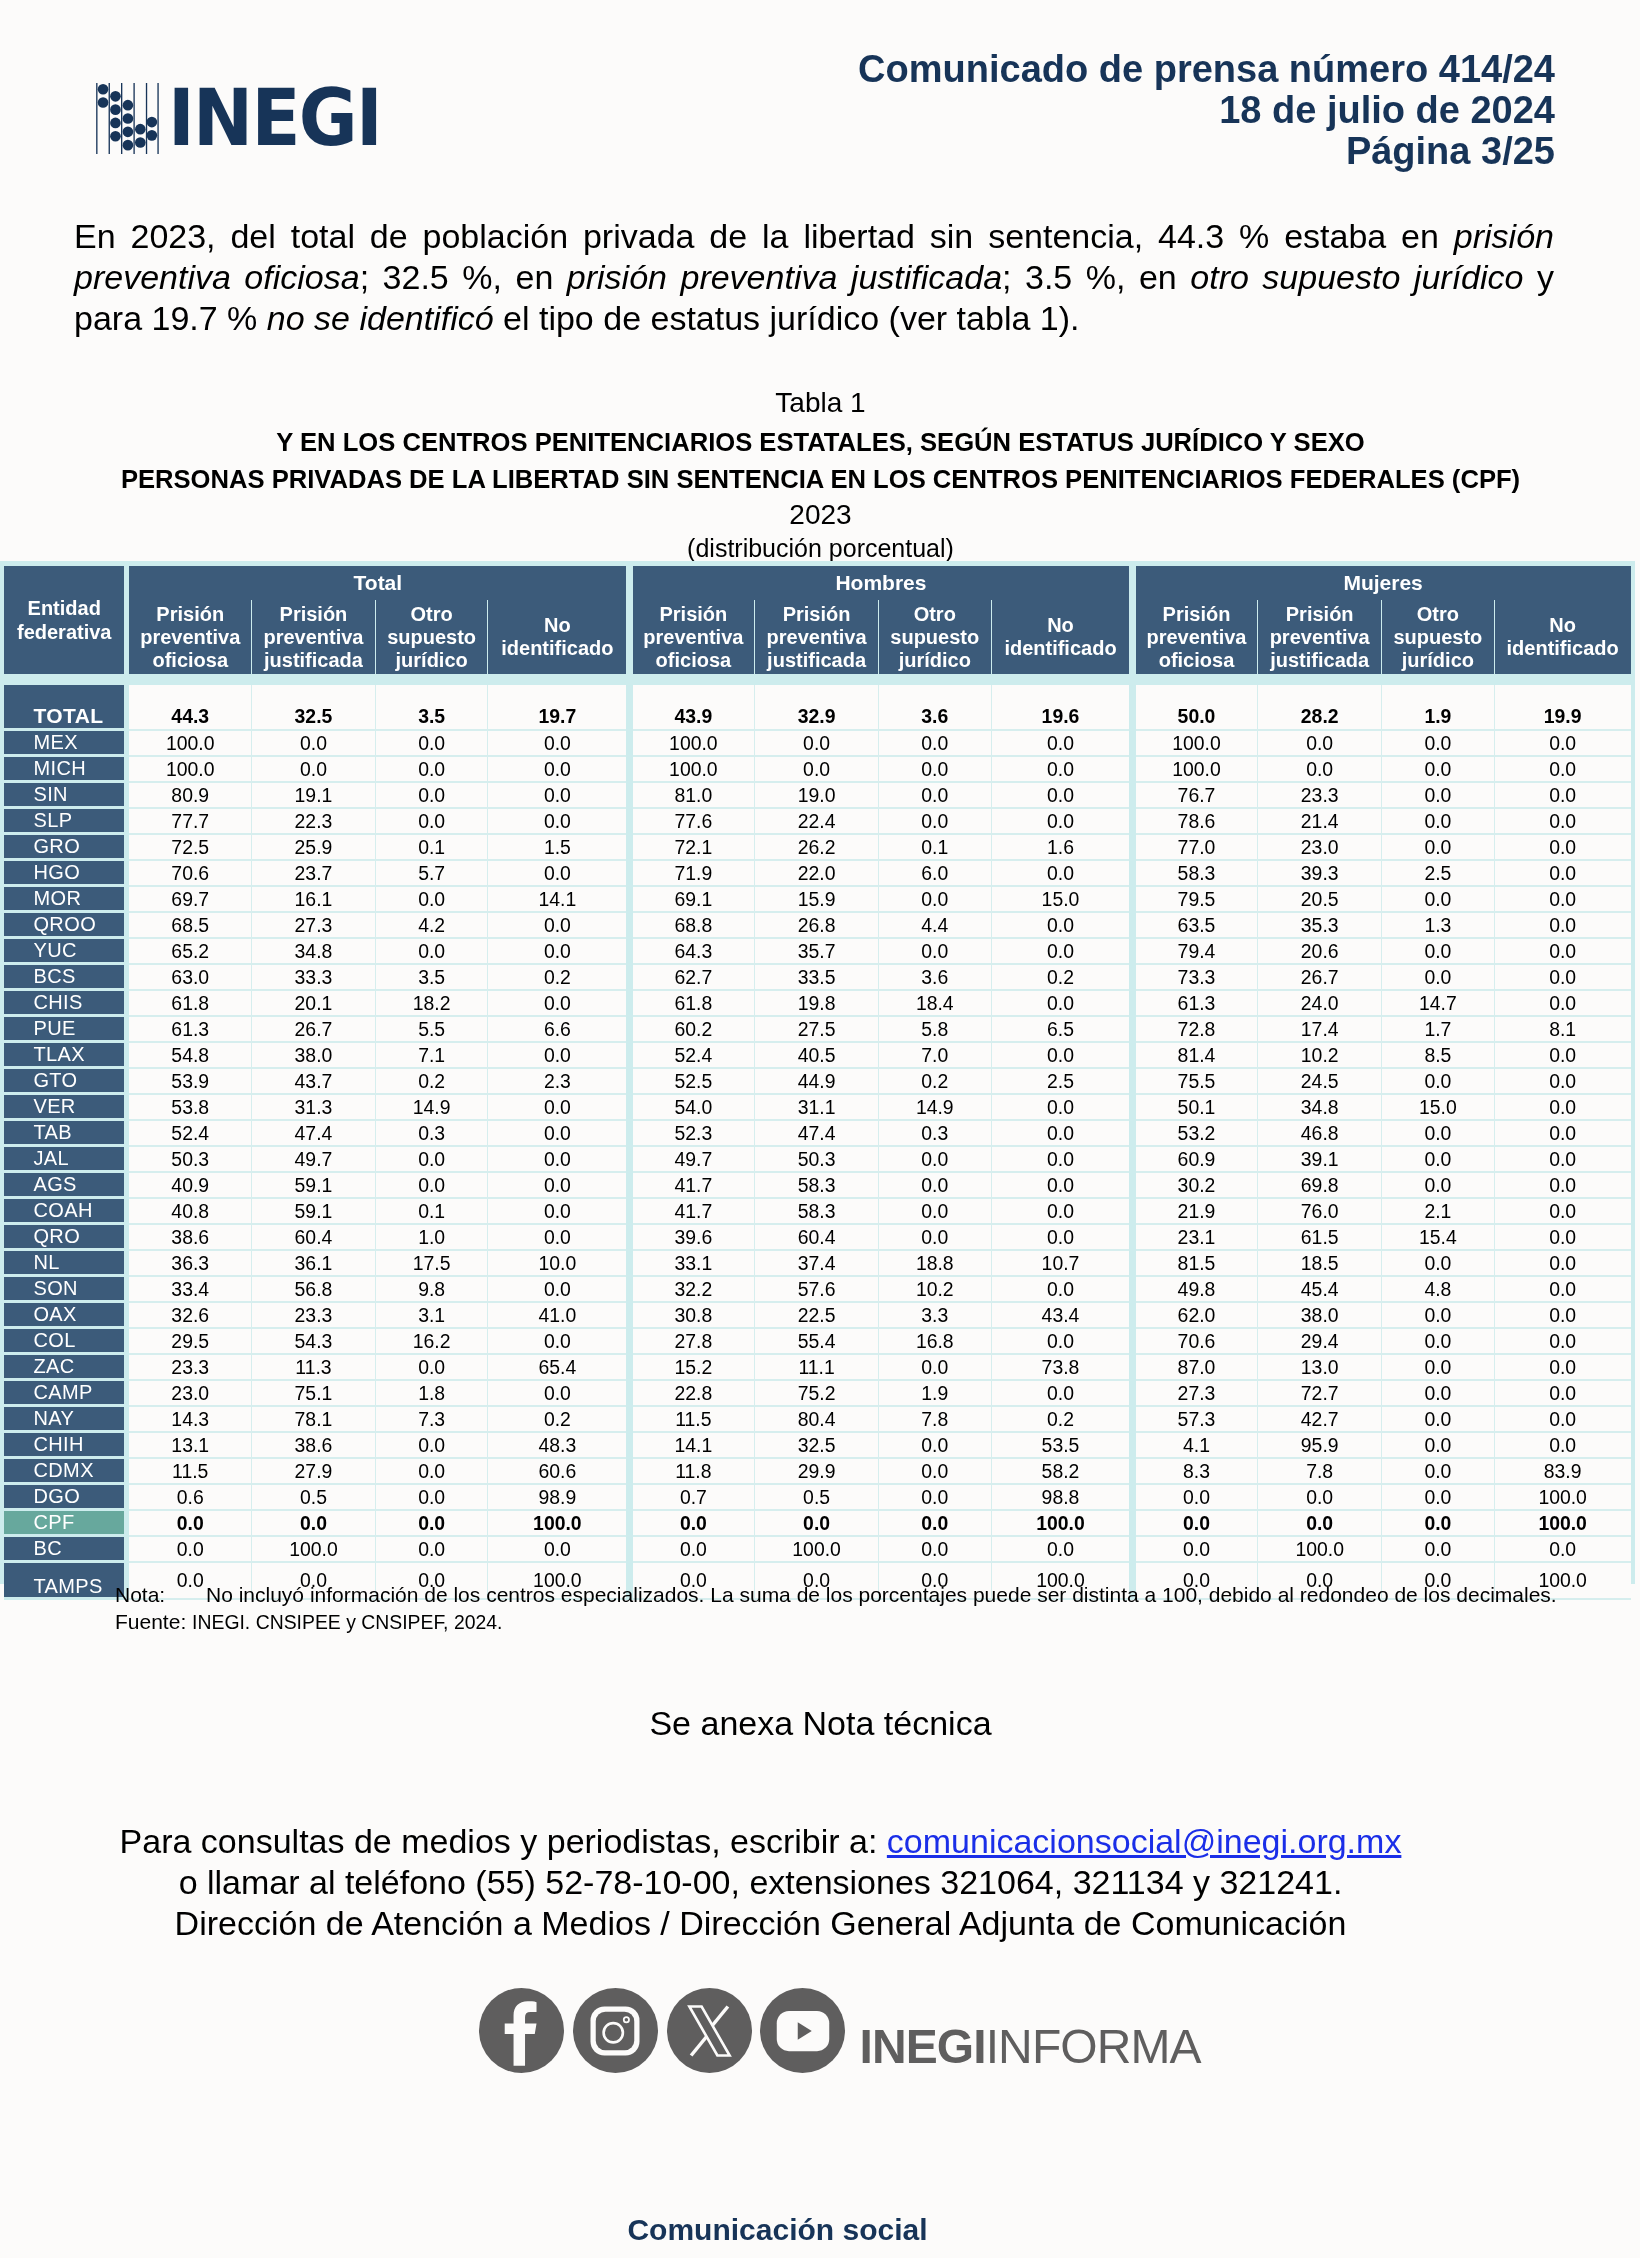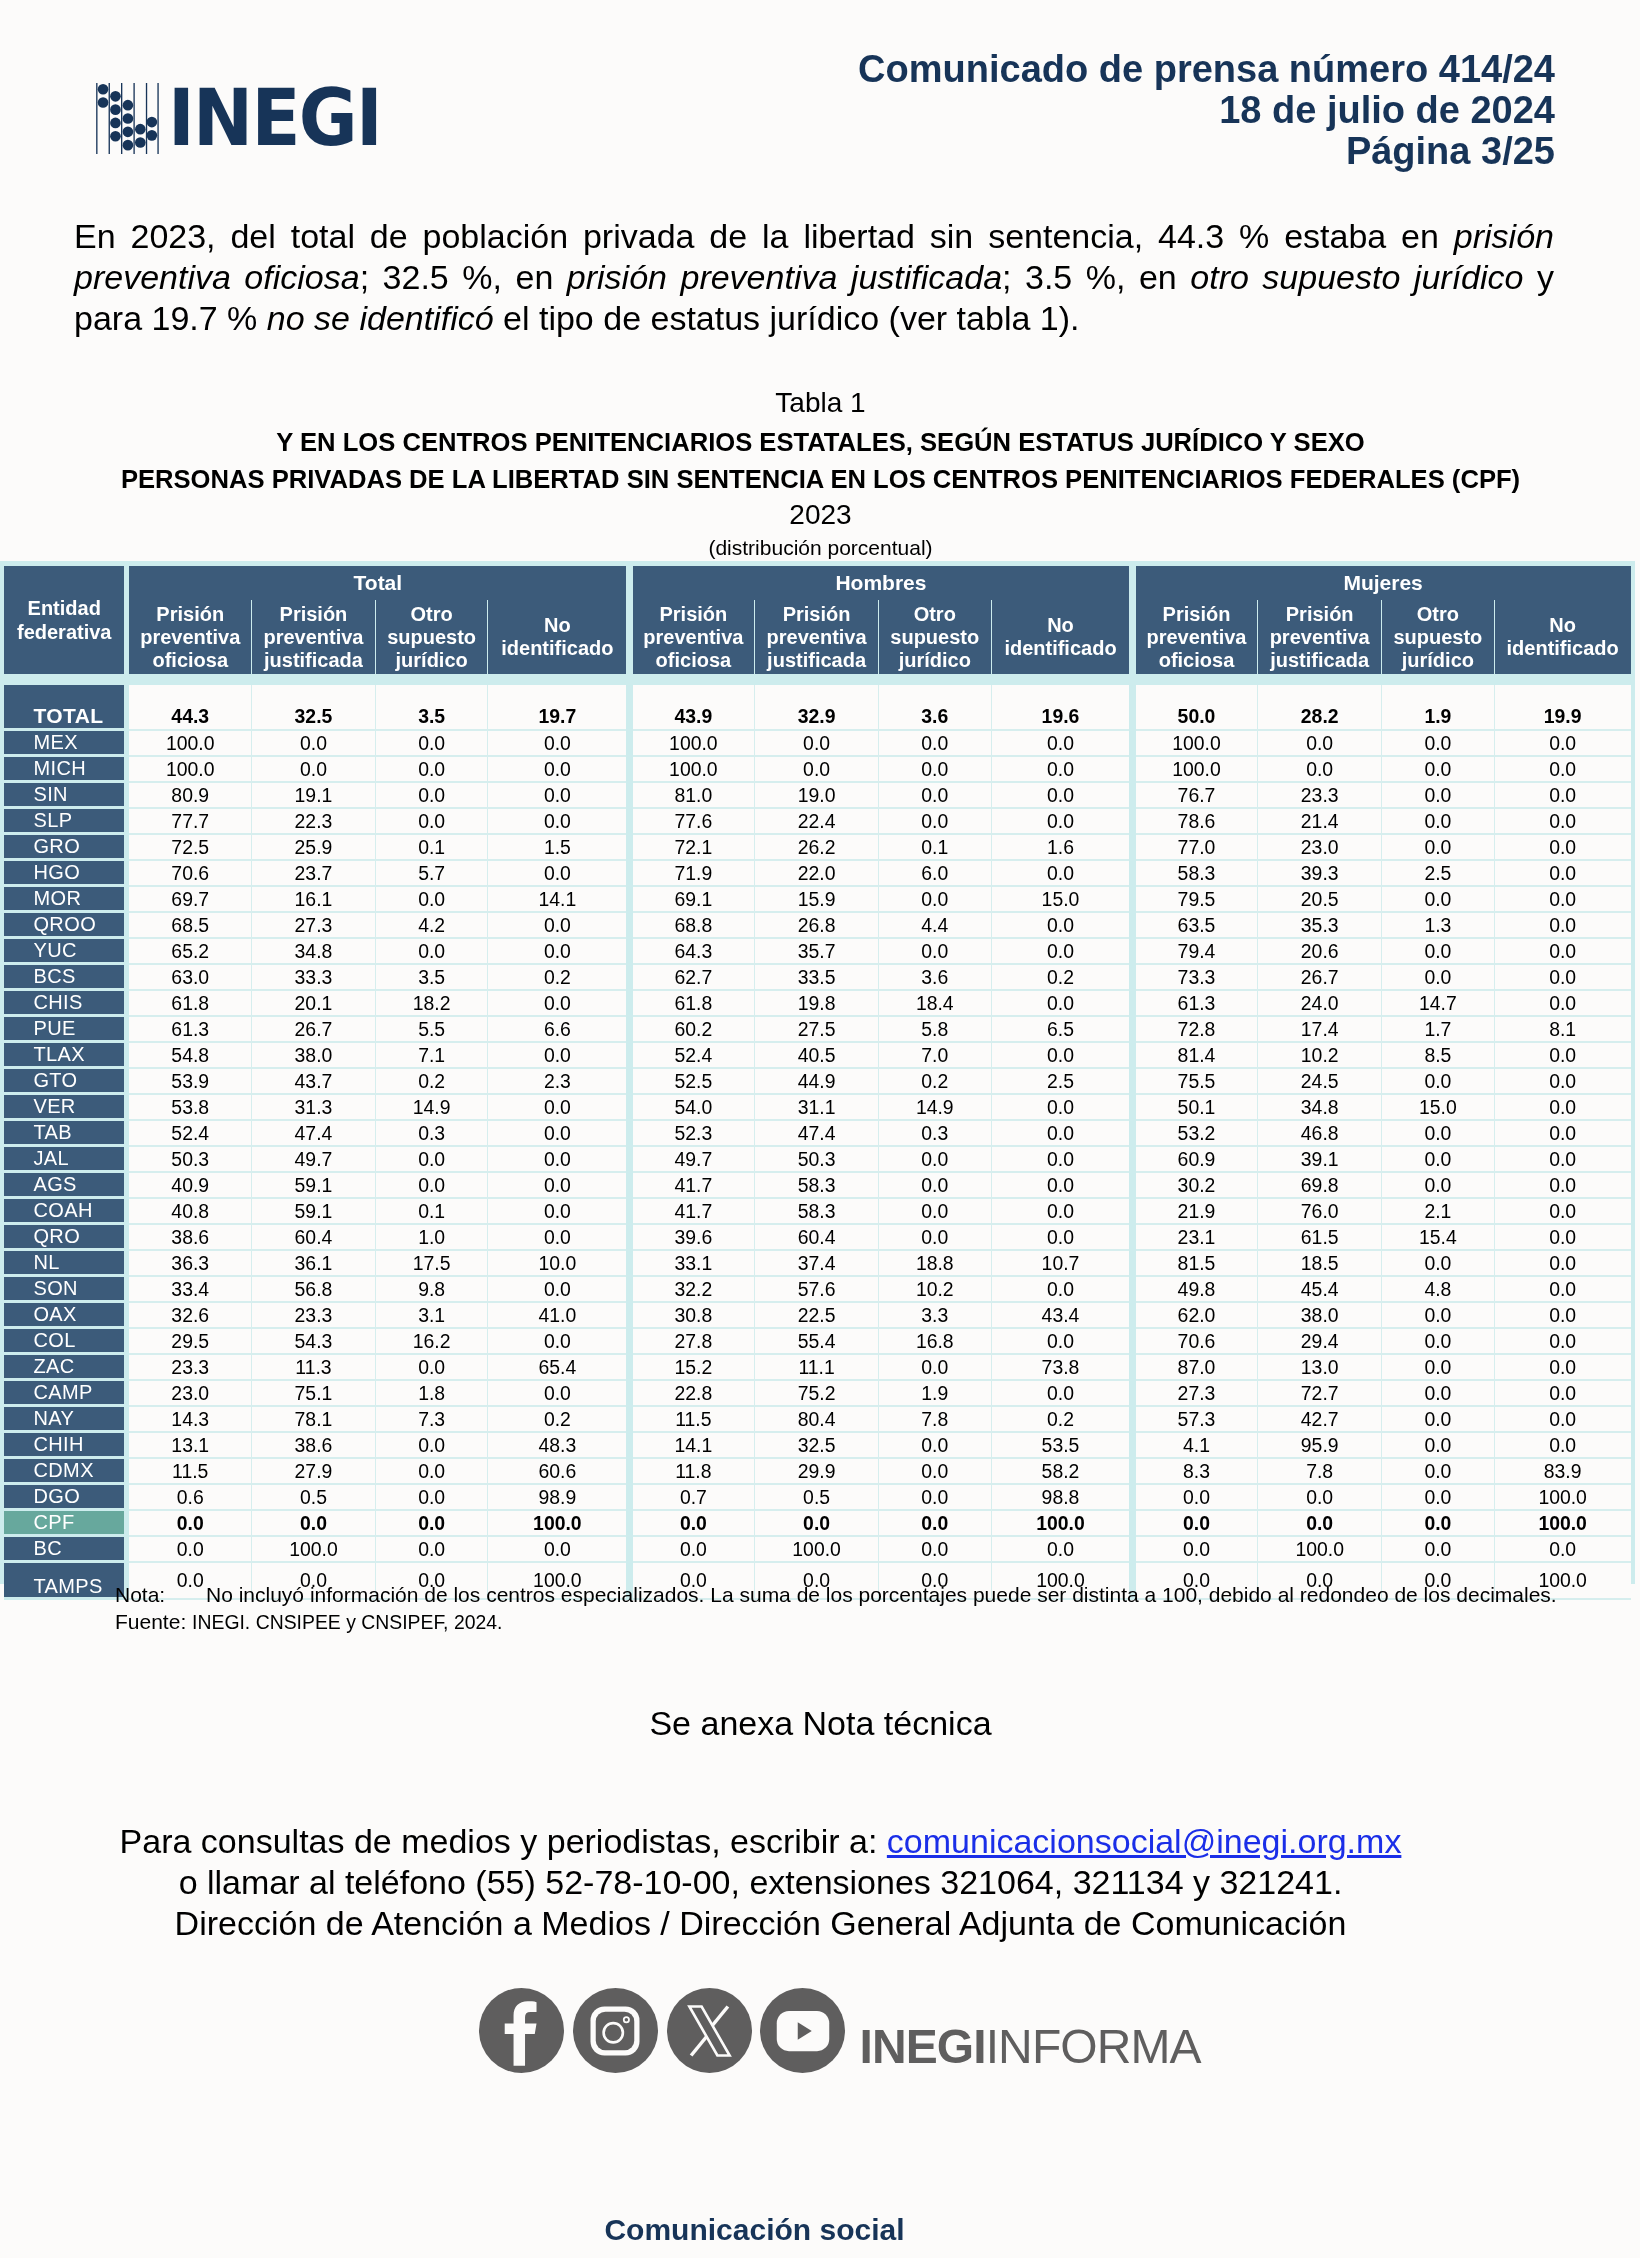--- a/index.html
+++ b/index.html
@@ -19,21 +19,21 @@
     }
     .intro {
       position: absolute; left: 74px; width: 1480px; top: 216px; font-size: 34px; line-height: 41px;
       text-align: justify;
     }
     .intro i { font-style: italic; }
     .tcaption { position: absolute; left: 53px; width: 1535px; top: 382px; text-align: center; }
     .tcaption .tnum { font-size: 28px; line-height: 42px; }
     .tcaption .ttitle { font-size: 25.6px; font-weight: bold; line-height: 37px; }
     .tcaption .tyear { font-size: 28px; line-height: 34px; }
-    .tcaption .tunit { font-size: 21px; line-height: 32px; }
+    .tcaption .tunit { font-size: 25px; line-height: 32px; }
 
     .table-wrap {
       position: absolute; left: 0; top: 561px; width: 1635px; height: 1023px;
       background: #cdeced; box-sizing: border-box; padding: 5.3px 4.4px 7px 4.4px;
     }
     table { border-collapse: separate; border-spacing: 0; width: 100%; table-layout: fixed; }
     th, td { padding: 0; text-align: center; }
     .hdr { background: #3c5b7a; color: #fff; font-weight: bold; font-size: 20px; }
     .grp { height: 34px; font-size: 21px; }
     .sub { height: 74px; line-height: 23px; font-size: 20px; }
@@ -63,21 +63,21 @@
     .anexa { position: absolute; left: 0; width: 1641px; top: 1704px; text-align: center; font-size: 34px; }
     .contact { position: absolute; left: 0; width: 1521px; top: 1821px; text-align: center; font-size: 34px; line-height: 41px; }
     .contact a { color: #1a2ee8; text-decoration: underline; }
     .social { position: absolute; left: 479px; top: 1987px; display: flex; align-items: center; }
     .sicon {
       width: 85px; height: 85px; border-radius: 50%; background: #5f5e5e; margin-right: 8.8px;
       display: flex; align-items: center; justify-content: center;
     }
     .brand { font-size: 48px; color: #5f5e5e; margin-left: 5.3px; margin-top: 32px; letter-spacing: -0.9px; }
     .brand b { font-weight: bold; }
-    .footer { position: absolute; left: 0; width: 1509px; top: 2213px; text-align: center; color: #173458; font-weight: bold; font-size: 30px; }
+    .footer { position: absolute; left: 0; width: 1509px; top: 2213px; text-align: center; color: #173458; font-weight: bold; font-size: 30px; padding-left: 23px; }
   </style>
 </head>
 <body>
 
 <div class="logo">
   <svg class="logo-mark" viewBox="0 0 72 80">
     <g stroke="#173458" stroke-width="1.5">
       <line x1="2" y1="0" x2="2" y2="80"></line>
         <line x1="16" y1="0" x2="16" y2="80"></line>
       <line x1="30" y1="0" x2="30" y2="80"></line>

